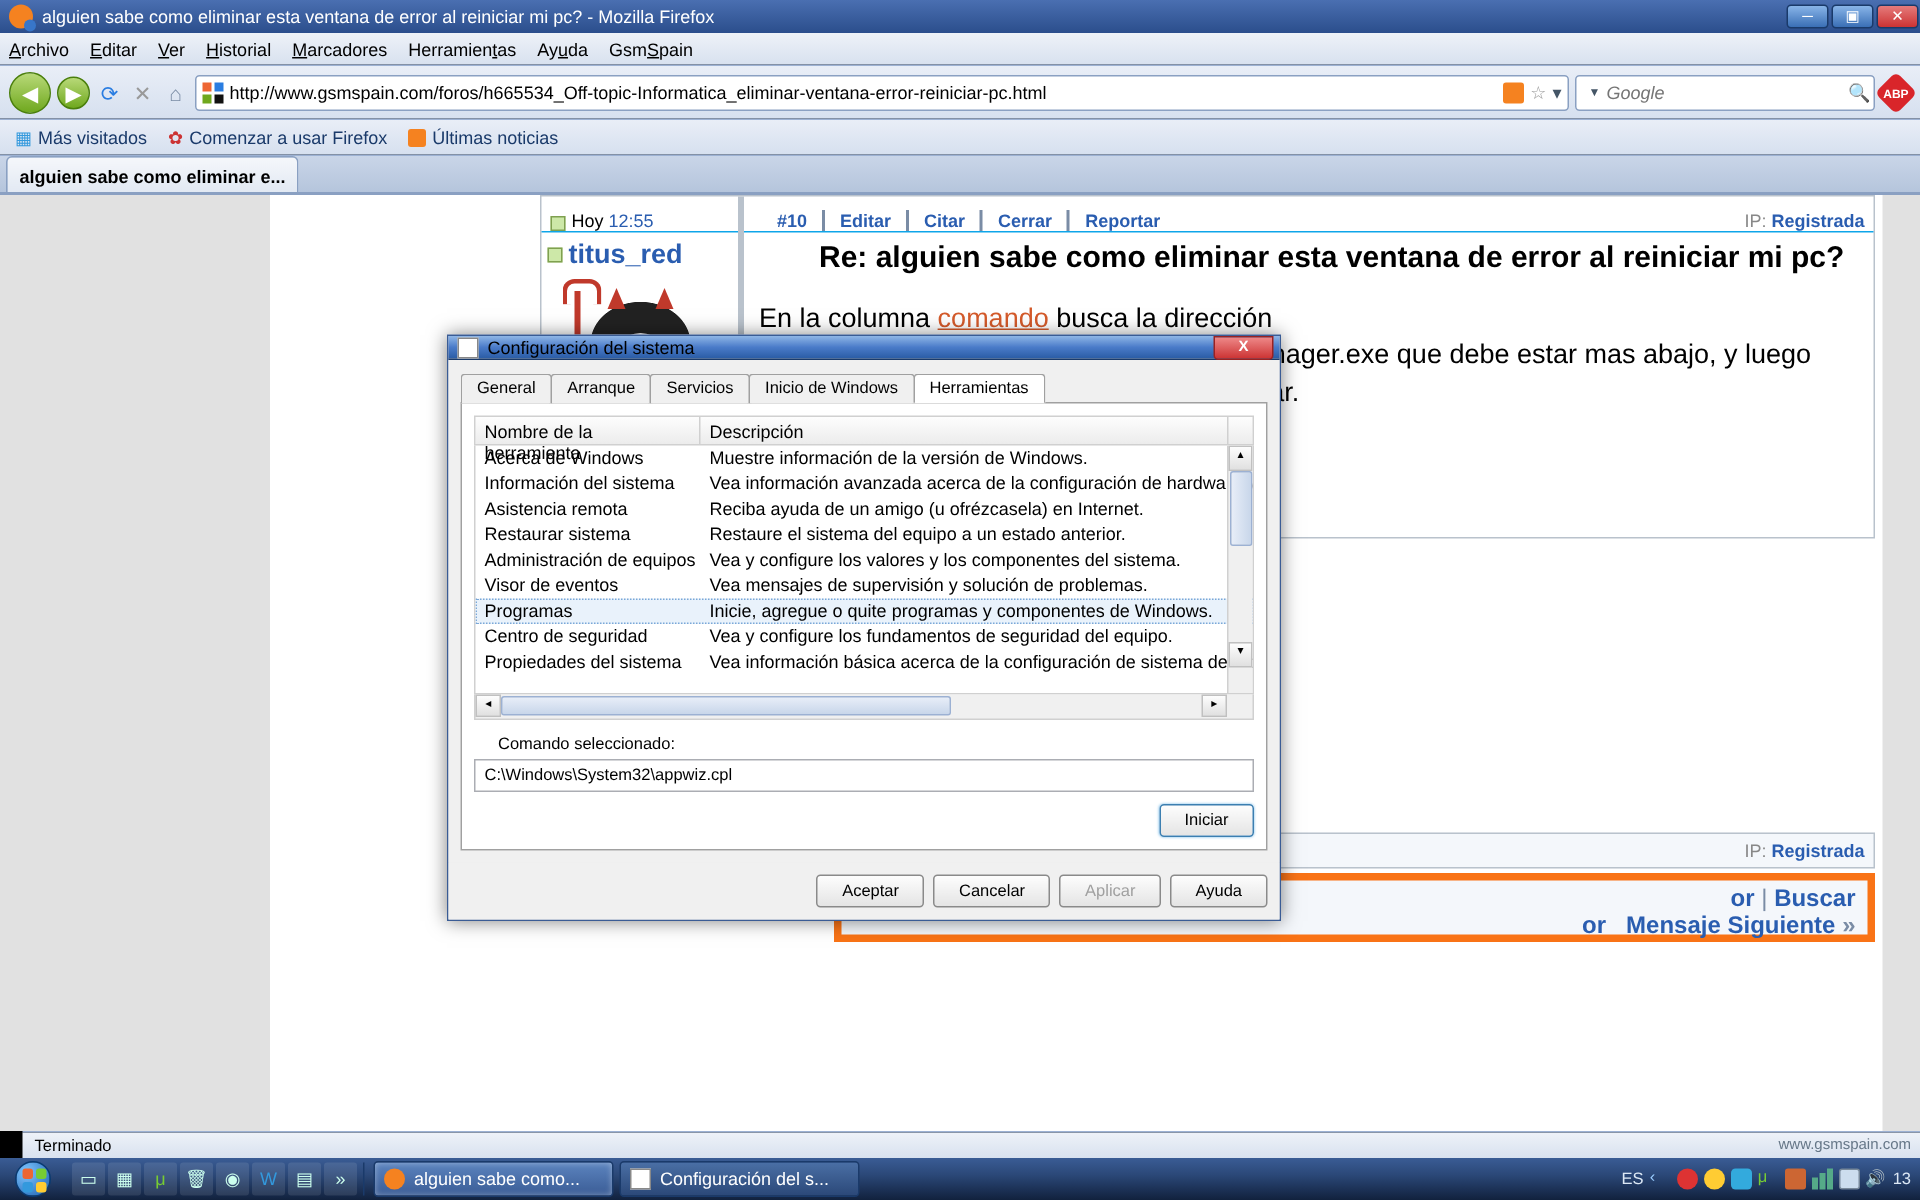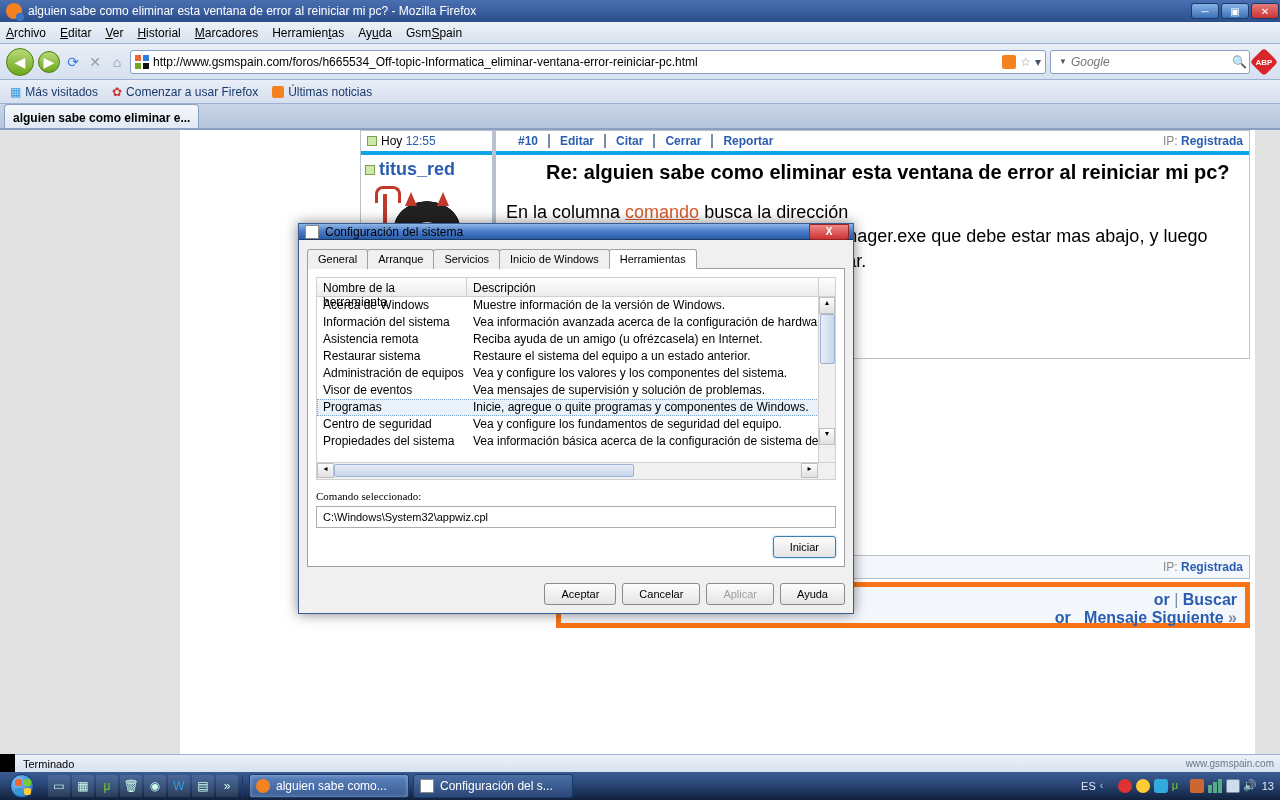--- a/index.html
+++ b/index.html
@@ -34,21 +34,21 @@
 .ff-tabs{height:26px;background:linear-gradient(to bottom,#c9d5e8,#b5c5dc);display:flex;align-items:flex-end;padding-left:4px;border-bottom:2px solid #8aa0c2;}
 .ff-tab{height:24px;background:linear-gradient(to bottom,#f5f7fb,#e2e9f3);border:1px solid #8aa0c2;border-bottom:none;border-radius:4px 4px 0 0;display:flex;align-items:center;padding:0 8px;gap:6px;max-width:220px;font-weight:bold;flex-direction:column;}
 .ff-tab .x{color:#b33;font-size:11px;}
 
 
 .page{height:624px;background:#e1e1e1;position:relative;overflow:hidden;}
 .content-wrap{width:1075px;margin-left:180px;background:#fff;height:100%;position:relative;}
 .content-table{display:flex;border:1px solid #b9c2cc;}
 .author-col{width:135px;border-right:4px solid #b9c2cc;}
 .post-col{flex:1;}
-.post-header{height:24px;border-bottom:4px solid #0ea5e9;display:flex;align-items:center;padding:0 6px;}
+.post-header{height:24px;border-bottom:1px solid #0ea5e9;display:flex;align-items:flex-end;padding:0 6px;}
 .post-header .time{color:#2a5db0;}
 .post-header .links{margin-left:6px;display:flex;gap:0;}
 .post-header .links a{color:#2a5db0;font-weight:bold;padding:0 10px;border-left:2px solid #7a8ca5;}
 .post-header .links a.num{border-left:none;}
 .post-header .ip{margin-left:auto;color:#888;}
 .post-header .ip .reg{color:#2a5db0;font-weight:bold;}
 .author-body{padding:4px;text-align:center;}
 .username{color:#2a5db0;font-size:18px;font-weight:bold;}
 .status-sq{display:inline-block;width:10px;height:10px;border:1px solid #7fa050;background:#cde8a8;margin-right:4px;}
 .avatar{width:100px;height:100px;margin:4px auto;display:block;}
@@ -105,21 +105,21 @@
 .list-row .col2{flex:1;padding:1px 6px;white-space:nowrap;overflow:hidden;}
 .list-row.sel{background:#e9f2fb;outline:1px dotted #7aa7d8;outline-offset:-1px;}
 .vscroll{position:absolute;right:0;top:0;width:17px;height:100%;background:#f0f0f0;border-left:1px solid #d0d0d0;}
 .vscroll .up,.vscroll .dn{height:17px;background:linear-gradient(to bottom,#fdfdfd,#e0e0e0);border:1px solid #c0c0c0;text-align:center;font-size:8px;}
 .vscroll .dn{position:absolute;bottom:17px;width:100%;}
 .vscroll .thumb{position:absolute;top:17px;width:15px;left:1px;height:50px;background:linear-gradient(to right,#e8eef8,#c8d6ea);border:1px solid #9cb1d3;border-radius:2px;}
 .hscroll{height:17px;background:#f0f0f0;border:1px solid #d0d0d0;border-top:none;position:relative;}
 .hscroll .lt,.hscroll .rt{width:17px;height:15px;background:linear-gradient(to bottom,#fdfdfd,#e0e0e0);border:1px solid #c0c0c0;position:absolute;top:0;text-align:center;font-size:8px;}
 .hscroll .lt{left:0;} .hscroll .rt{right:17px;}
 .hscroll .thumb{position:absolute;left:17px;top:1px;height:13px;width:300px;background:linear-gradient(to bottom,#e8eef8,#c8d6ea);border:1px solid #9cb1d3;border-radius:2px;}
-.cmd-label{margin:10px 0 4px;font-size:11px;font-family:Liberation Serif, serif;}
+.cmd-label{margin:10px 16px 4px;font-size:11px;}
 .cmd-input{width:100%;height:22px;border:1px solid #abadb3;padding:2px 6px;font-size:11px;background:#fff;}
 .btn{height:22px;padding:0 16px;background:linear-gradient(to bottom,#fdfdfd,#e4e4e4);border:1px solid #8a8a8a;border-radius:3px;font-size:11px;}
 .btn.default{border:1px solid #3c7fb1;box-shadow:0 0 2px #6fb7e8;}
 .btn[disabled]{color:#a0a0a0;}
 .btnrow-inner{display:flex;justify-content:flex-end;margin-top:8px;}
 .btnrow-outer{display:flex;justify-content:flex-end;gap:6px;padding:8px;background:#f0f0f0;}
 
 
 .avatar{position:relative;background:radial-gradient(ellipse 60% 50% at 50% 45%,#222 55%,transparent 56%);}
 .avatar::before{content:"";position:absolute;left:30px;top:38px;width:40px;height:44px;background:#fff;border-radius:50% 50% 45% 45%;}

